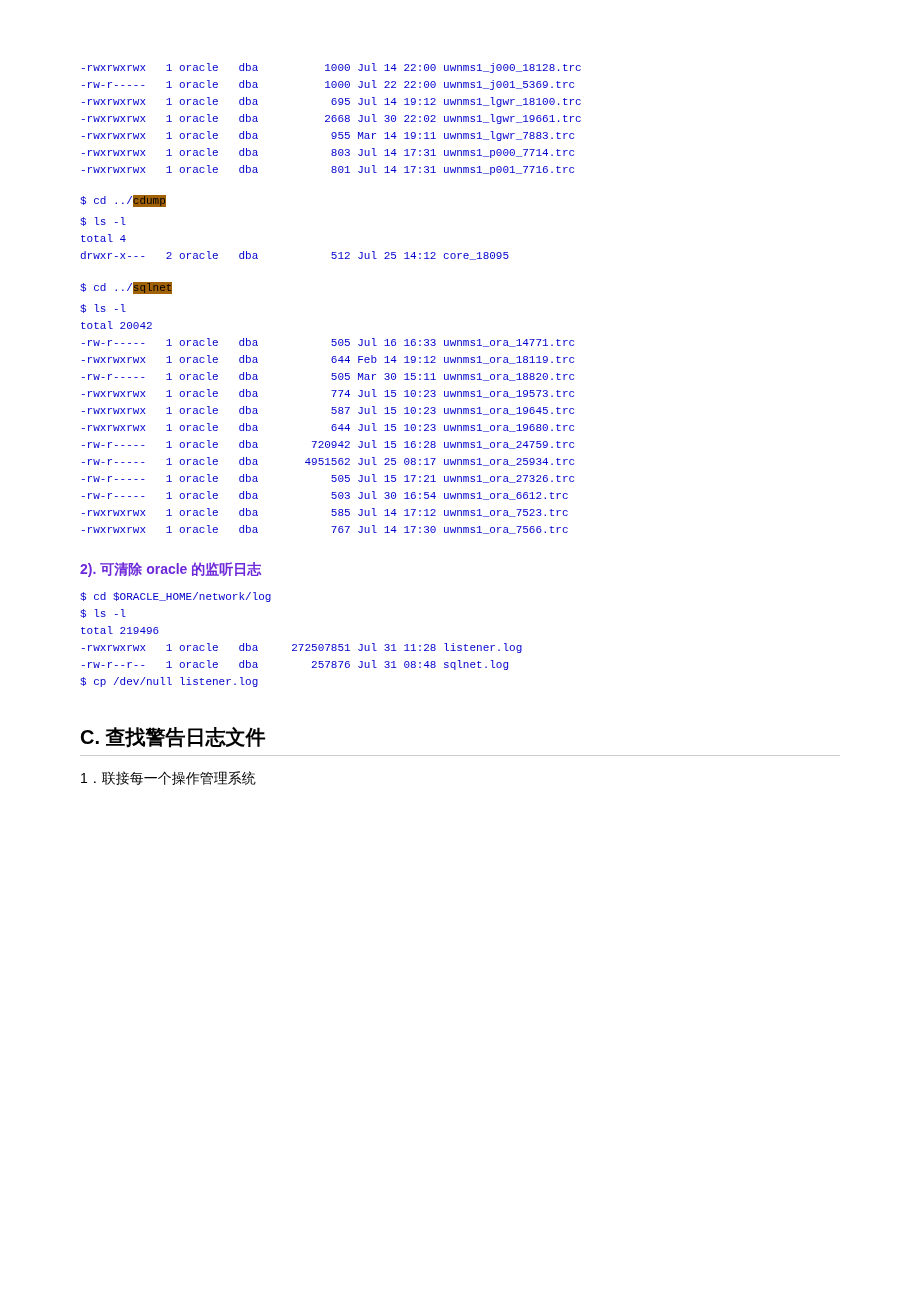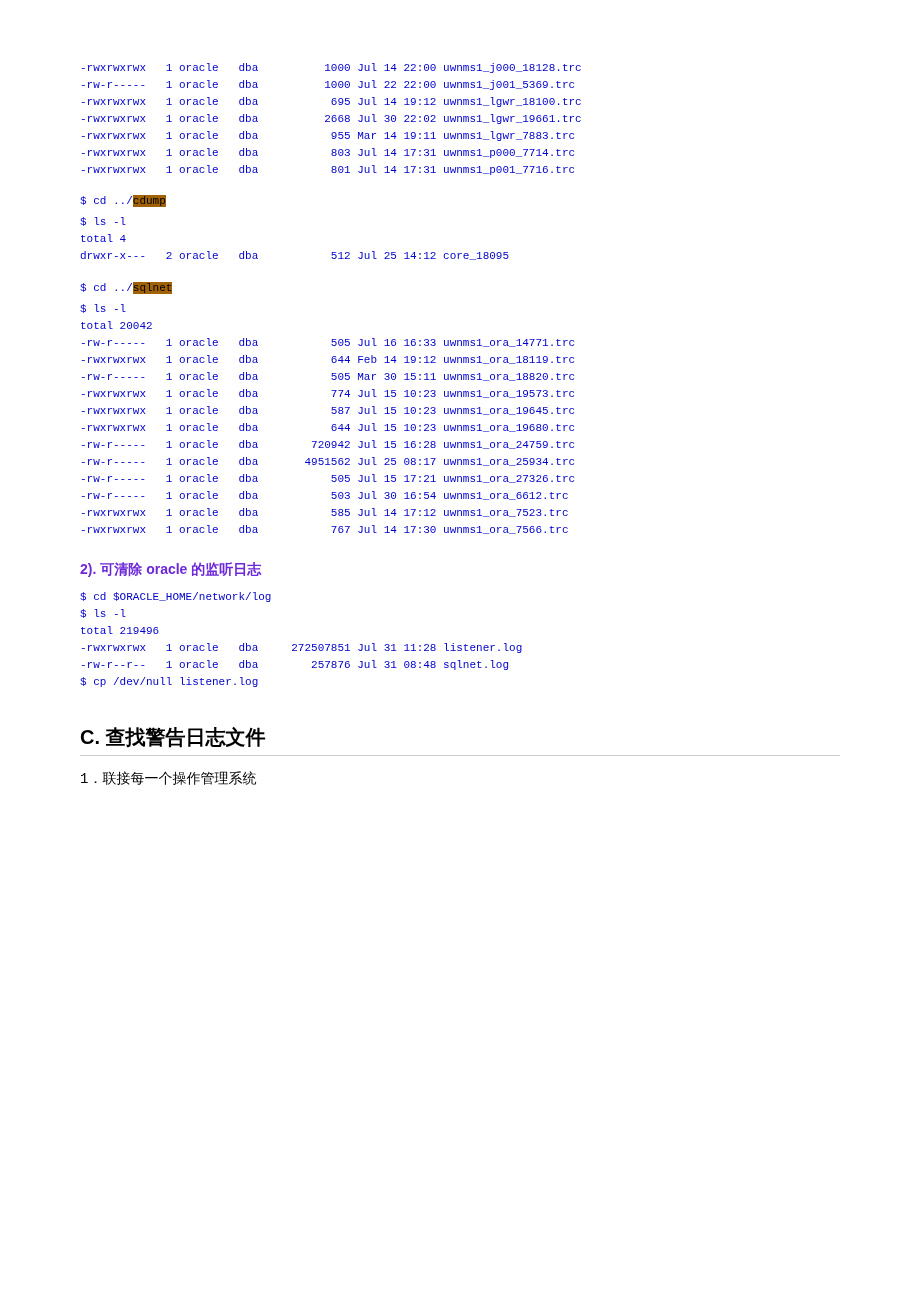--- a/index.html
+++ b/index.html
@@ -36,21 +36,21 @@
     }
     .section-heading {
       font-family: Arial, sans-serif;
       font-size: 20px;
       font-weight: bold;
       color: #000;
       margin: 28px 0 14px 0;
       border-bottom: none;
     }
     .plain-text {
-      font-family: Liberation Mono, monospace;
+      font-family: Liberation Sans, sans-serif;
       font-size: 14px;
       color: #000;
       margin: 0 0;
     }
   </style>
 </head>
 <body>
 
 <div>
 

